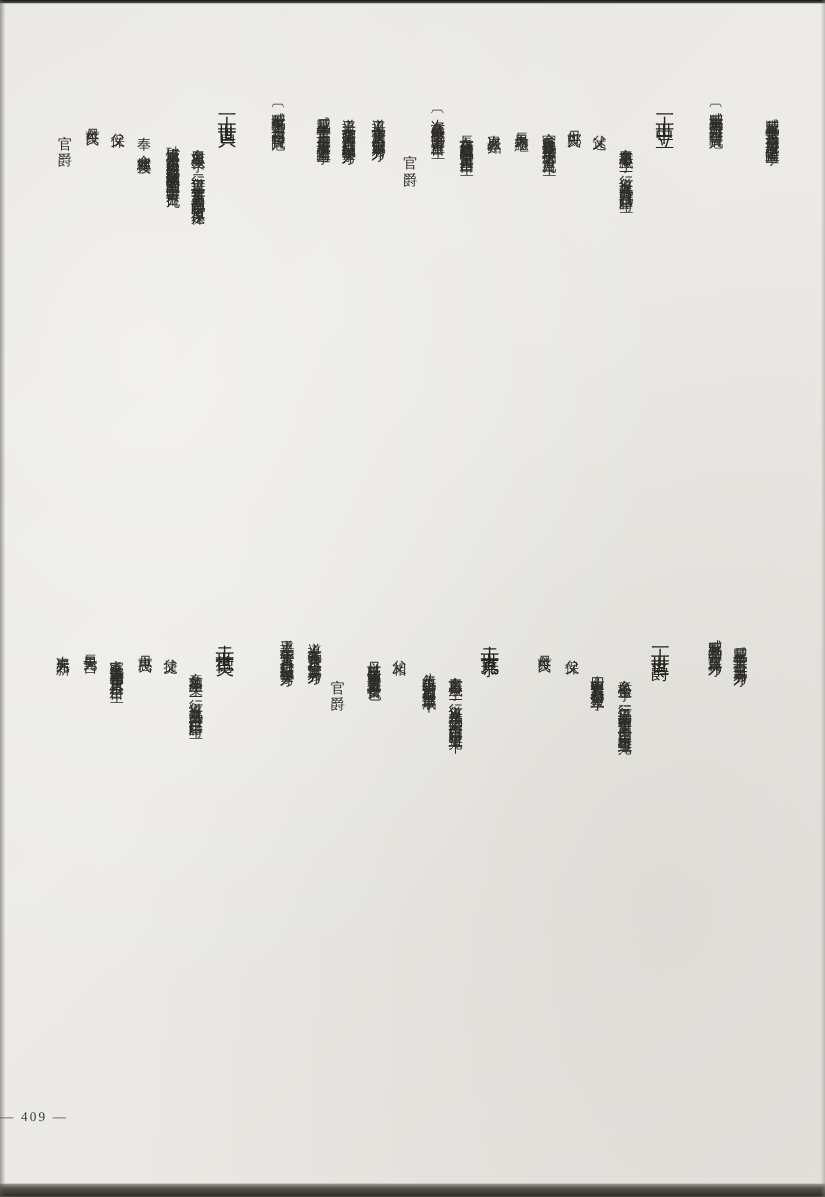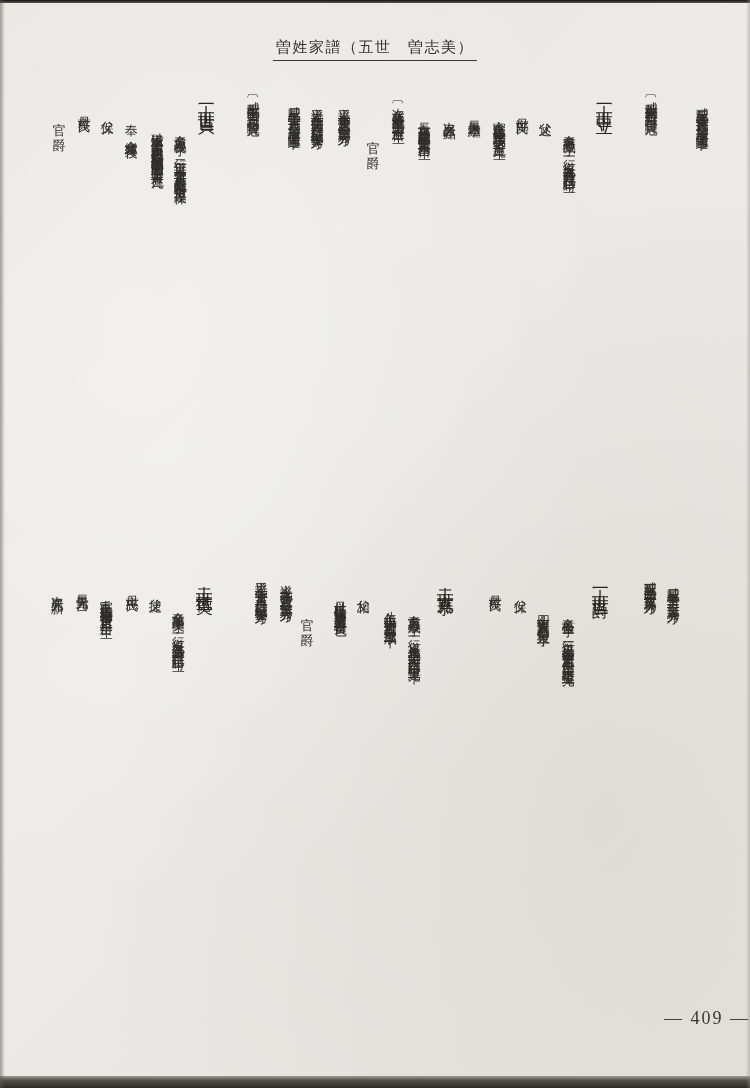--- a/index.html
+++ b/index.html
@@ -33,32 +33,29 @@
     writing-mode:vertical-rl;
     text-orientation:mixed;
     font-size:13px;
     letter-spacing:1.6px;
     line-height:1.05;
     white-space:nowrap;
     color:#2e2d28;
   }
   .sect{font-size:17px;letter-spacing:3px;color:#26251f;}
   .page-num{
-    position:absolute;top:1008px;left:0;right:0;text-align:right;
-    font-size:18px;letter-spacing:2px;color:#3a3934;
+    position:absolute;top:1008px;left:0;right:0;text-align:left;
+    font-size:12px;letter-spacing:2px;color:#3a3934;
   }
 </style>
 </head>
 <body>
 
 <div class="paper">
 
-  <div class="title-wrap">
-    <span class="title">曽姓家譜（五世　曽志美）</span>
-  </div>
 
   <div class="vcol" style="left:695px;top:97px">咸豐元年辛亥十二月初一日擺若里之子陞通事</div>
   <div class="vcol" style="left:644px;top:90px">〔咸豐六年丙辰十二月一日陞黃冠〕</div>
 
   <div class="vcol sect" style="left:595px;top:92px">十一世中立</div>
   <div class="vcol" style="left:562px;top:124px">童名恩平藏字　行一道光九年己丑九月二日巳時生</div>
   <div class="vcol" style="left:538px;top:112px">父述</div>
   <div class="vcol" style="left:515px;top:108px">母鄭氏</div>
   <div class="vcol" style="left:492px;top:110px">室金氏真鶴道光八年戊子十一月十九日生</div>
   <div class="vcol" style="left:467px;top:110px">長男孝繼</div>

